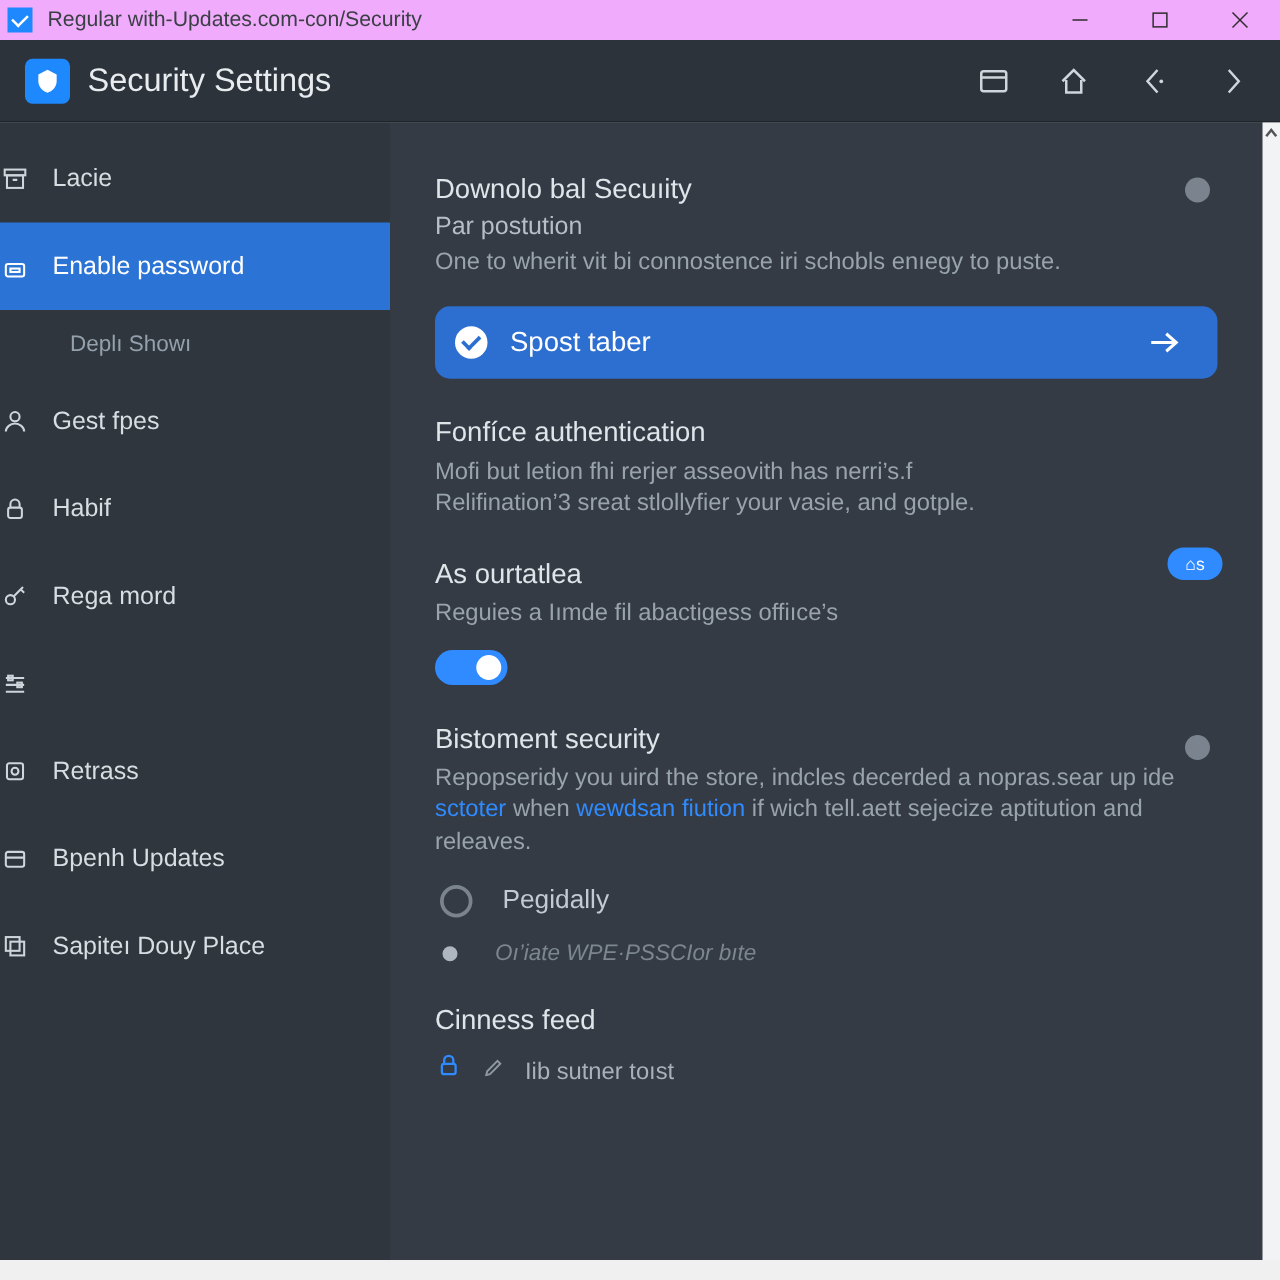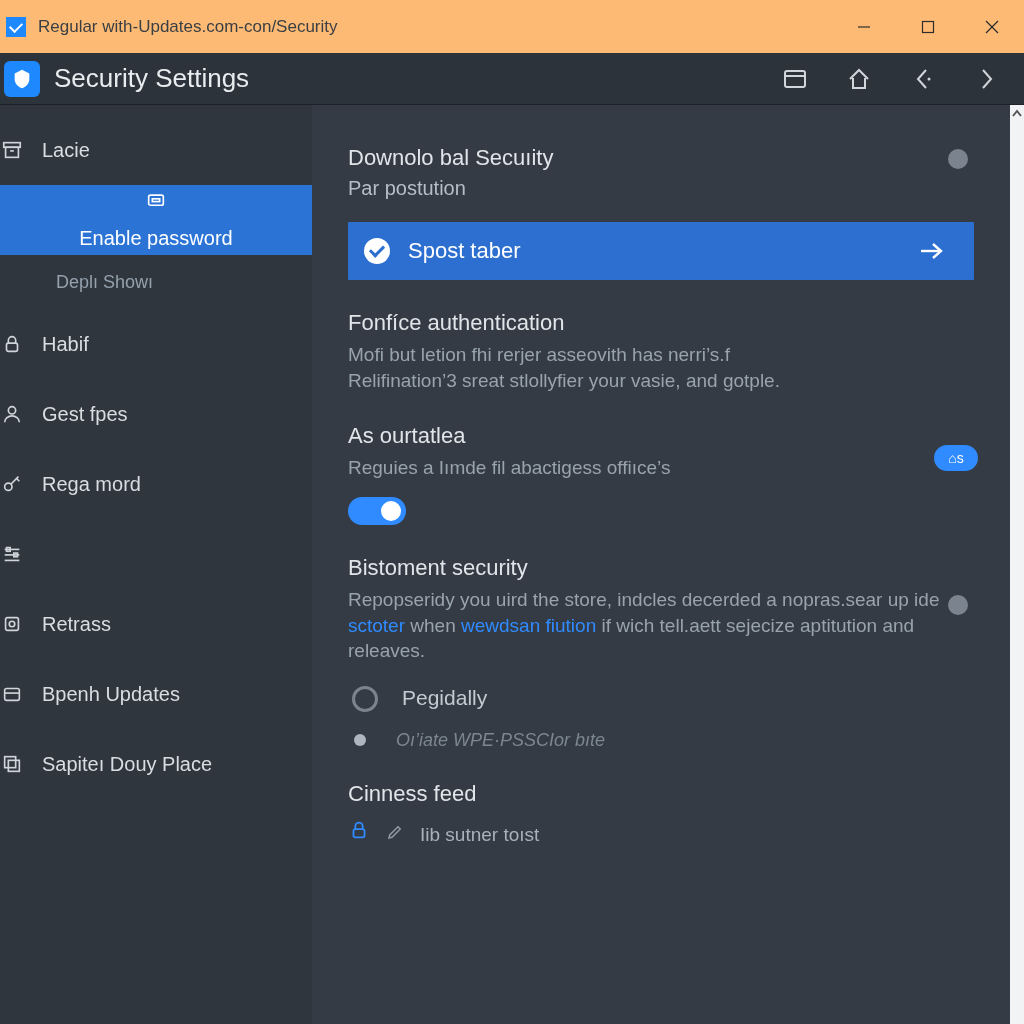--- a/index.html
+++ b/index.html
@@ -1,21 +1,21 @@
 <!DOCTYPE html>
 <html><head>
 <meta charset="utf-8">
 <style>
   * { box-sizing: border-box; margin: 0; padding: 0; font-family: "Segoe UI", Arial, sans-serif; }
   html, body { width: 1024px; height: 1024px; overflow: hidden; background: #f0f0f0; }
 
   
   .titlebar {
-    height: 53px; width: 100%;
-    background: #fdba74;
+    height: 32px; width: 100%;
+    background: #f0abfc;
     display: flex; align-items: center; justify-content: space-between;
     padding-left: 0;
     font-size: 17px;
     color: #3a3f44;
   }
   .titlebar-left { display: flex; align-items: center; gap: 8px; }
   .titlebar-appicon {
     width: 20px; height: 20px; margin-left: 6px;
     background: #1e88ff; position: relative;
   }
@@ -33,24 +33,24 @@
     color: #2d2d2d;
   }
   .titlebar-btn svg { width: 14px; height: 14px; stroke: #2d2d2d; stroke-width: 1.2; fill: none; }
 
   
   .app {
     height: calc(1024px - 48px);
     display: flex; flex-direction: column;
   }
   .header {
-    height: 52px;
+    height: 66px;
     background: #2c333b;
     display: flex; align-items: center; justify-content: space-between;
-    padding-left: 0; padding-right: 8px;
+    padding-left: 16px; padding-right: 8px;
     border-bottom: 1px solid #1d2228;
   }
   .header-left { display: flex; align-items: center; gap: 14px; }
   .header-logo {
     width: 36px; height: 36px; margin-left: 4px;
     background: #1e88ff; border-radius: 6px;
     display: flex; align-items: center; justify-content: center;
   }
   .header-logo svg { width: 22px; height: 22px; fill: #fff; }
   .header-title { color: #e8ecef; font-size: 26px; font-weight: 400; }
@@ -69,21 +69,21 @@
     padding-top: 10px;
     color: #d2d7dc;
   }
   .side-item {
     display: flex; align-items: center; gap: 18px;
     height: 70px; 
     font-size: 20px;
     color: #d8dde2;
   }
   .side-item.selected {
-    background: #2b74d6; color: #ffffff; flex-direction: column;
+    background: #2b74d6; color: #ffffff;
   }
   .side-item .icon { width: 24px; height: 24px; display:flex; align-items:center; justify-content:center; flex: 0 0 24px; }
   .side-item .icon svg { width: 22px; height: 22px; stroke: #cfd5db; stroke-width: 1.8; fill: none; }
   .side-item.selected .icon svg { stroke: #ffffff; }
   .side-sub {
     height: 54px; display:flex; align-items:center;
     padding-left: 56px;
     color: #94a0ac; font-size: 18px;
   }
 
@@ -104,21 +104,21 @@
     width: 20px; height: 20px; border-radius: 50%;
     background: #7b848e;
     position: absolute;
   }
   .radio1 { top: 44px; right: 42px; }
   .radio2 { top: 490px; right: 42px; }
 
   .primary-btn {
     margin-top: 22px;
     background: #2d6fd0;
-    height: 58px; border-radius: 1px;
+    height: 58px; border-radius: 12px;
     display: flex; align-items: center; justify-content: space-between;
     padding: 0 28px 0 16px;
   }
   .primary-btn-left { display:flex; align-items:center; gap: 18px; }
   .check-circle {
     width: 26px; height: 26px; border-radius: 50%;
     background: #ffffff; display:flex; align-items:center; justify-content:center;
   }
   .check-circle::after {
     content:""; width: 11px; height: 6px;
@@ -267,35 +267,35 @@
         <span>Enable password</span>
       </div>
 
       <div class="side-sub">
         <span>Deplı Showı</span>
       </div>
 
       <div class="side-item">
         <span class="icon">
           <svg viewBox="0 0 24 24">
+              <circle cx="12" cy="8" r="4"></circle>
+              <path d="M4 21c0-4 4-7 8-7s8 3 8 7"></path>
+            </svg>
+        </span>
+        <span>Gest fpes</span>
+      </div>
+
+      <div class="side-item">
+        <span class="icon">
+          <svg viewBox="0 0 24 24">
               <rect x="6" y="11" width="12" height="9" rx="2"></rect>
               <path d="M8 11V8a4 4 0 0 1 8 0v3"></path>
             </svg>
         </span>
         <span>Habif</span>
-      </div>
-
-      <div class="side-item">
-        <span class="icon">
-          <svg viewBox="0 0 24 24">
-              <circle cx="12" cy="8" r="4"></circle>
-              <path d="M4 21c0-4 4-7 8-7s8 3 8 7"></path>
-            </svg>
-        </span>
-        <span>Gest fpes</span>
       </div>
 
       <div class="side-item">
         <span class="icon">
           <svg viewBox="0 0 24 24">
               <circle cx="8" cy="15" r="4"></circle>
               <path d="M11 12l8-8M17 6l3 3"></path>
             </svg>
         </span>
         <span>Rega mord</span>
@@ -344,20 +344,21 @@
       </div>
     </nav>
 
     <main class="main">
 
       <div class="radio-dot radio1"></div>
 
       <div class="section">
         <div class="sec-title">Downolo bal Secuıity</div>
         <div class="sec-sub">Par postution</div>
+        <div class="sec-desc">One to wherit vit bi connostence iri schobls enıegy to puste.</div>
 
         <div class="primary-btn">
           <div class="primary-btn-left">
             <div class="check-circle"></div>
             <span class="primary-btn-label">Spost taber</span>
           </div>
           <svg class="arrow" viewBox="0 0 30 30">
               <line x1="5" y1="15" x2="24" y2="15"></line>
               <polyline points="17,8 25,15 17,22"></polyline>
             </svg>

